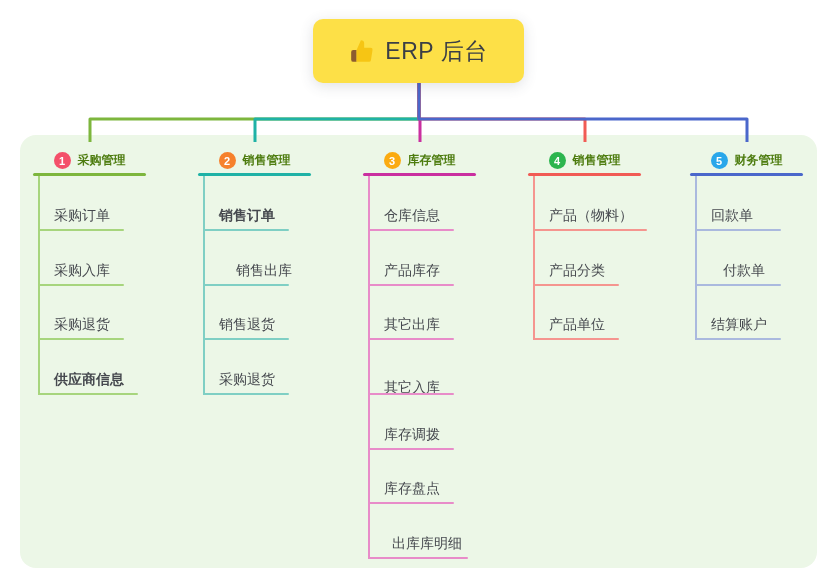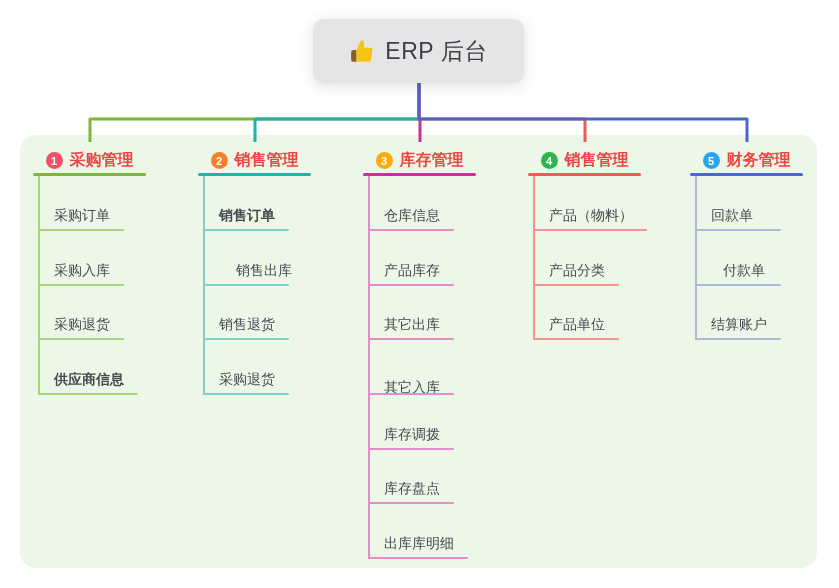--- a/index.html
+++ b/index.html
@@ -1,26 +1,26 @@
 <!DOCTYPE html>
 <html><head>
 <meta charset="utf-8">
 <style>
   html,body{margin:0;padding:0;background:#ffffff;}
   body{font-family:"Liberation Sans","DejaVu Sans",sans-serif;}
   .canvas{position:relative;width:839px;height:588px;background:#ffffff;overflow:hidden;}
   .panel{position:absolute;left:20px;top:135px;width:797px;height:433px;background:#ecf7e7;border-radius:16px;}
   svg.connectors{position:absolute;left:0;top:0;width:839px;height:588px;pointer-events:none;}
-  .root-node{position:absolute;left:313px;top:19px;width:211px;height:64px;background:#e5e5e5;border-radius:10px;
+  .root-node{position:absolute;left:313px;top:19px;width:211px;height:64px;background:#fde047;border-radius:10px;
     box-shadow:0 3px 14px rgba(60,70,90,.16);display:flex;align-items:center;justify-content:center;gap:10px;cursor:pointer;}
   .root-title{font-size:23px;color:#3b3e46;font-weight:500;letter-spacing:.5px;}
   .branch-label{position:absolute;height:25px;display:flex;align-items:center;justify-content:center;gap:7px;cursor:pointer;}
   .badge{display:inline-flex;width:17px;height:17px;border-radius:50%;color:#fff;font-size:11px;font-weight:bold;
     align-items:center;justify-content:center;flex:0 0 auto;}
-  .branch-text{font-size:16px;font-weight:600;color:#ef4444;white-space:nowrap;}
+  .branch-text{font-size:12px;font-weight:600;color:#4d7c0f;white-space:nowrap;}
   .underline{position:absolute;height:3px;border-radius:2px;}
   .sub-underline{position:absolute;height:2px;border-radius:2px;}
   .sub-vline{position:absolute;width:2px;}
   .sub-text{position:absolute;height:20px;line-height:20px;font-size:14px;color:#46494f;white-space:nowrap;cursor:pointer;}
 </style>
 </head>
 <body>
 
 <div class="canvas">
   <div class="panel"></div>
@@ -80,21 +80,21 @@
       <div class="sub-text" style="left: 384px; top: 260px;">产品库存</div>
       <div class="sub-underline" style="left: 368px; top: 284px; width: 86px; background: rgb(232, 140, 201);"></div>
       <div class="sub-text" style="left: 384px; top: 314px;">其它出库</div>
       <div class="sub-underline" style="left: 368px; top: 338px; width: 86px; background: rgb(232, 140, 201);"></div>
       <div class="sub-text" style="left: 384px; top: 377px;">其它入库</div>
       <div class="sub-underline" style="left: 368px; top: 393px; width: 86px; background: rgb(232, 140, 201);"></div>
       <div class="sub-text" style="left: 384px; top: 424px;">库存调拨</div>
       <div class="sub-underline" style="left: 368px; top: 448px; width: 86px; background: rgb(232, 140, 201);"></div>
       <div class="sub-text" style="left: 384px; top: 478px;">库存盘点</div>
       <div class="sub-underline" style="left: 368px; top: 502px; width: 86px; background: rgb(232, 140, 201);"></div>
-      <div class="sub-text" style="left: 384px; top: 533px;">出库库明细</div>
+      <div class="sub-text" style="left: 392px; top: 533px;">出库库明细</div>
       <div class="sub-underline" style="left: 368px; top: 557px; width: 100px; background: rgb(232, 140, 201);"></div>
       <div class="branch-label" style="left: 528px; top: 148px; width: 113px;">
         <span class="badge" style="background: rgb(44, 181, 78);">4</span>
         <span class="branch-text">销售管理</span>
       </div>
       <div class="underline" style="left: 528px; top: 173px; width: 113px; background: rgb(241, 91, 85);"></div>
       <div class="sub-vline" style="left: 533px; top: 176px; height: 164px; background: rgb(245, 149, 143);"></div>
       <div class="sub-text" style="left: 549px; top: 205px;">产品（物料）</div>
       <div class="sub-underline" style="left: 533px; top: 229px; width: 114px; background: rgb(245, 149, 143);"></div>
       <div class="sub-text" style="left: 549px; top: 260px;">产品分类</div>

